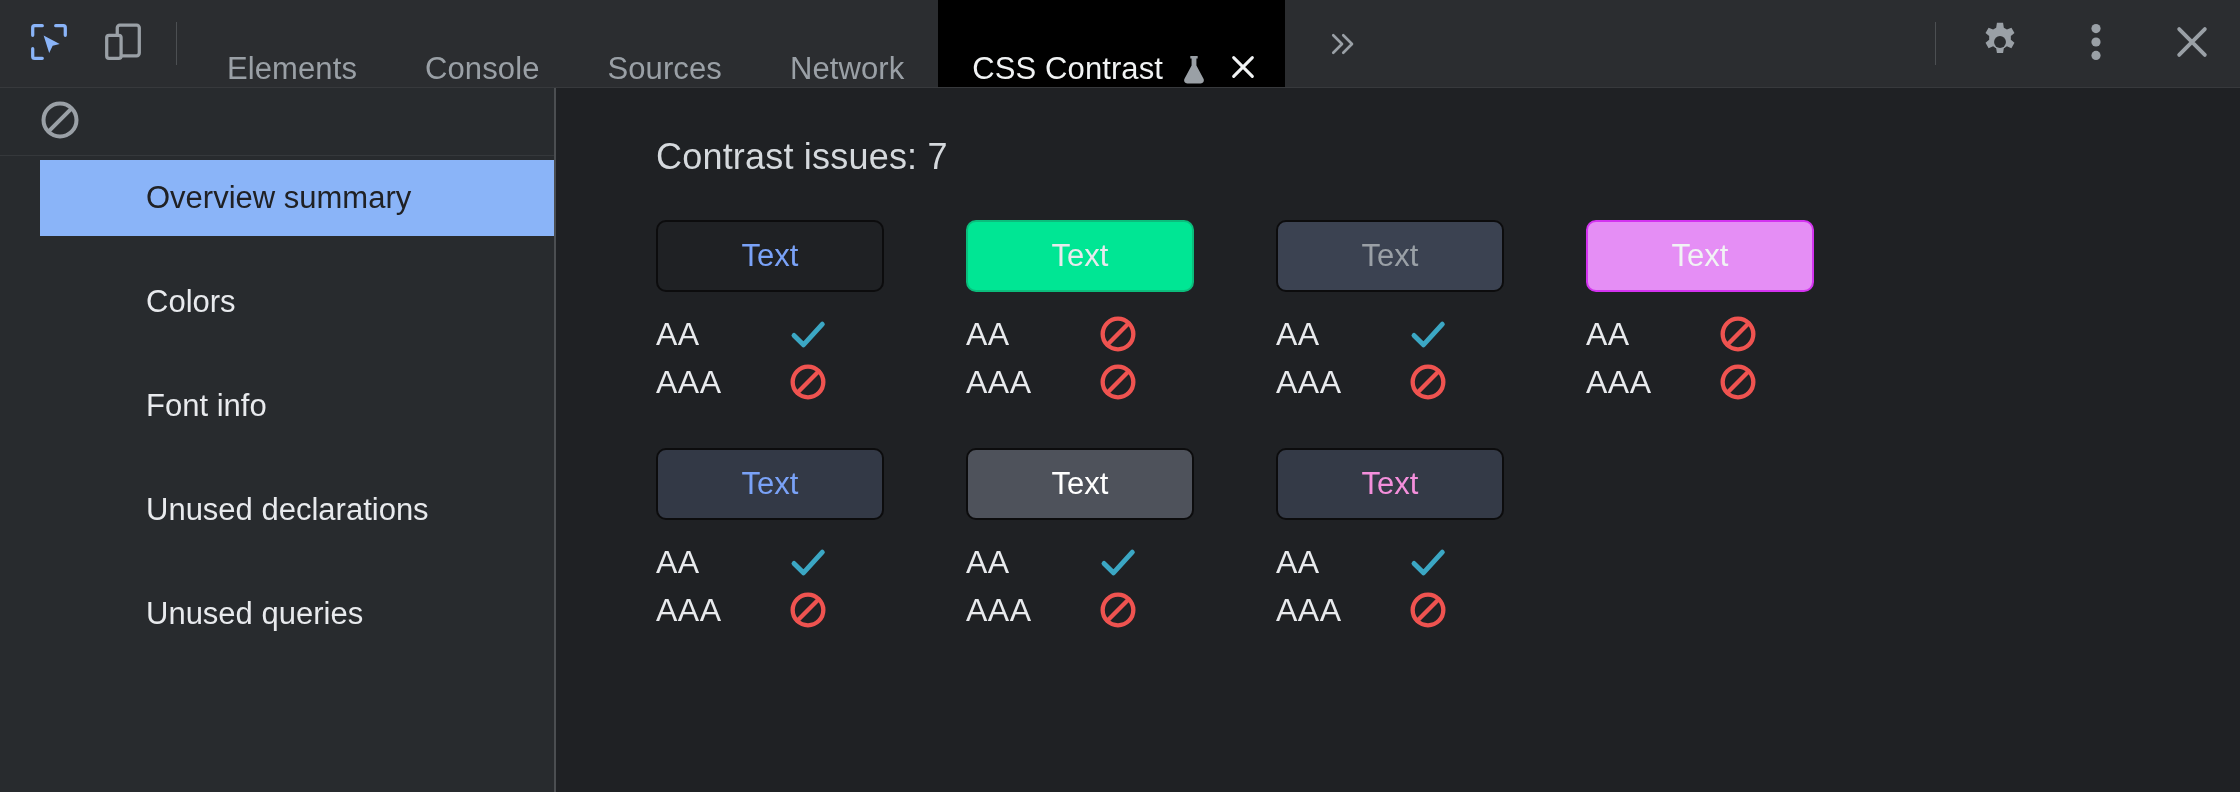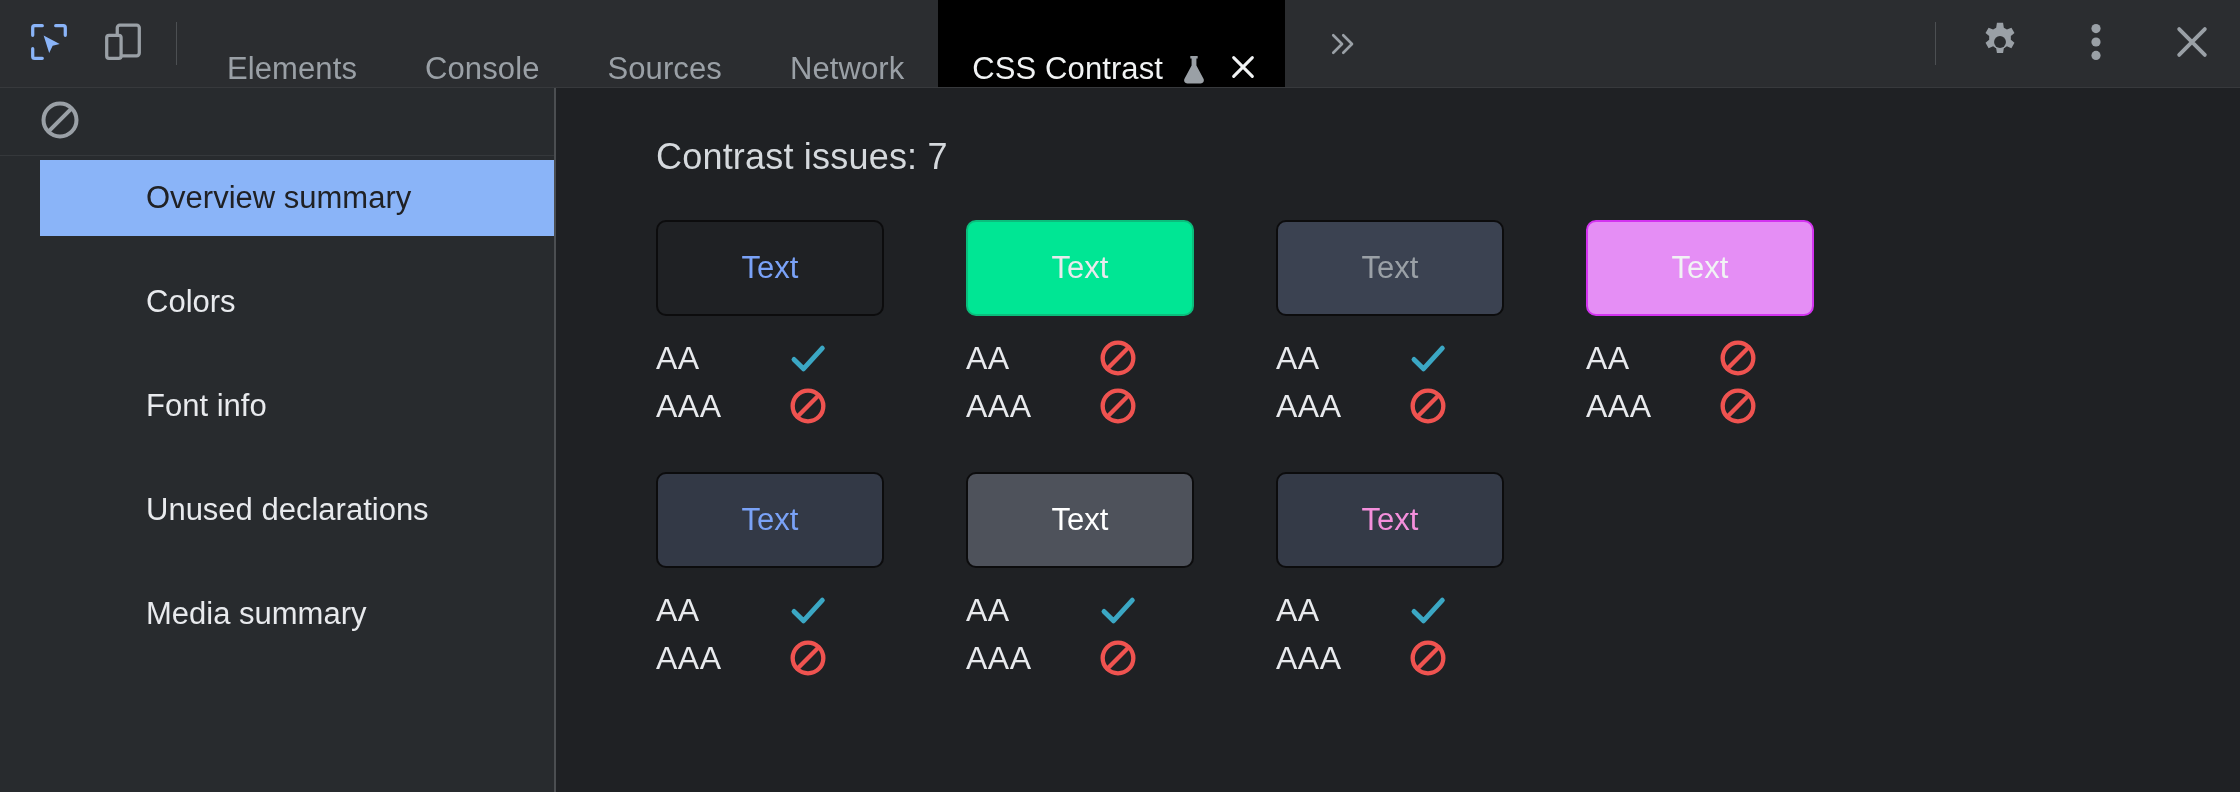--- a/index.html
+++ b/index.html
@@ -78,21 +78,21 @@
     flex: 1 1 auto; background: #1f2124;
     padding: 48px 0 0 100px; overflow: hidden;
   }
   .section-title {
     font-size: 36px; color: #d5d9dd; margin-bottom: 42px; letter-spacing: 0.2px;
   }
   .grid { display: flex; flex-wrap: wrap; gap: 0px; max-width: 1480px; }
   .cell { width: 310px; margin-bottom: 42px; }
 
   .swatch {
-    width: 228px; height: 96px;
+    width: 228px; height: 72px;
     border-radius: 10px;
     display: flex; align-items: center; justify-content: center;
     font-size: 31px;
     border: 2px solid transparent;
   }
   .swatch.textured {
     background-image:
       radial-gradient(circle at 1px 1px, rgba(255,255,255,.10) 1px, transparent 1.2px);
     background-size: 10px 10px;
   }
@@ -226,21 +226,21 @@
         <div class="side-gap"></div>
         <div class="side-item">
           <span>Font info</span>
         </div>
         <div class="side-gap"></div>
         <div class="side-item">
           <span>Unused declarations</span>
         </div>
         <div class="side-gap"></div>
         <div class="side-item">
-          <span>Media summary</span>
+          <span>Unused queries</span>
         </div>
       </div>
     </div>
 
     <div class="main">
       <div class="section-title">Contrast issues: 7</div>
       <div class="grid" id="issues-grid">
           <div class="cell">
             <div class="swatch" style="background: rgb(31, 33, 36); color: rgb(122, 162, 247); border-color: rgb(12, 12, 13);">
               <span>Text</span>

